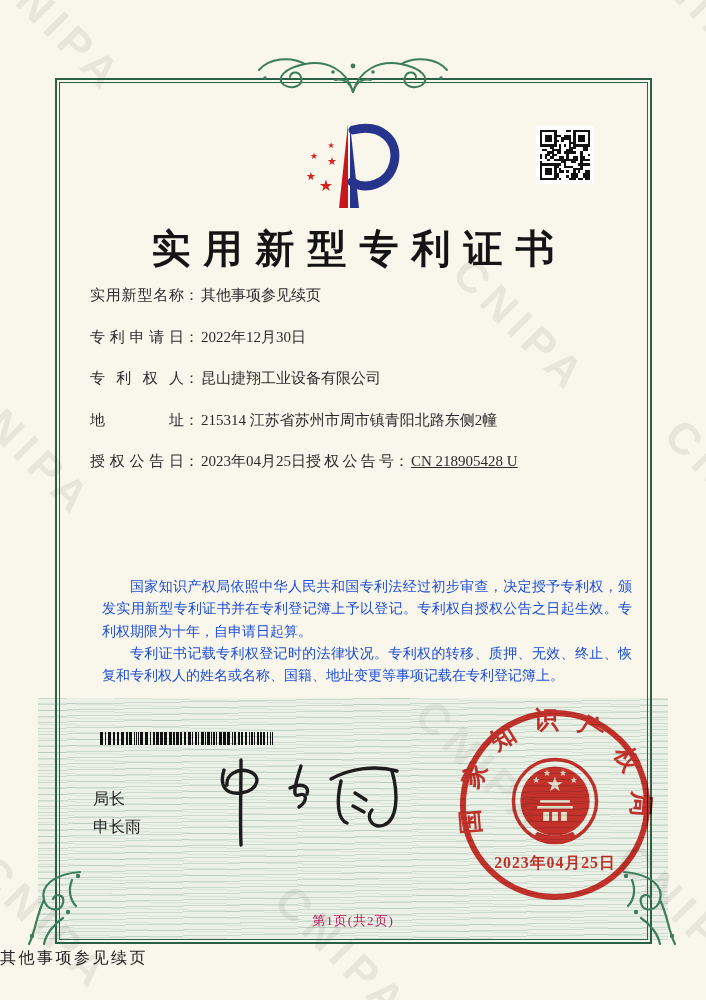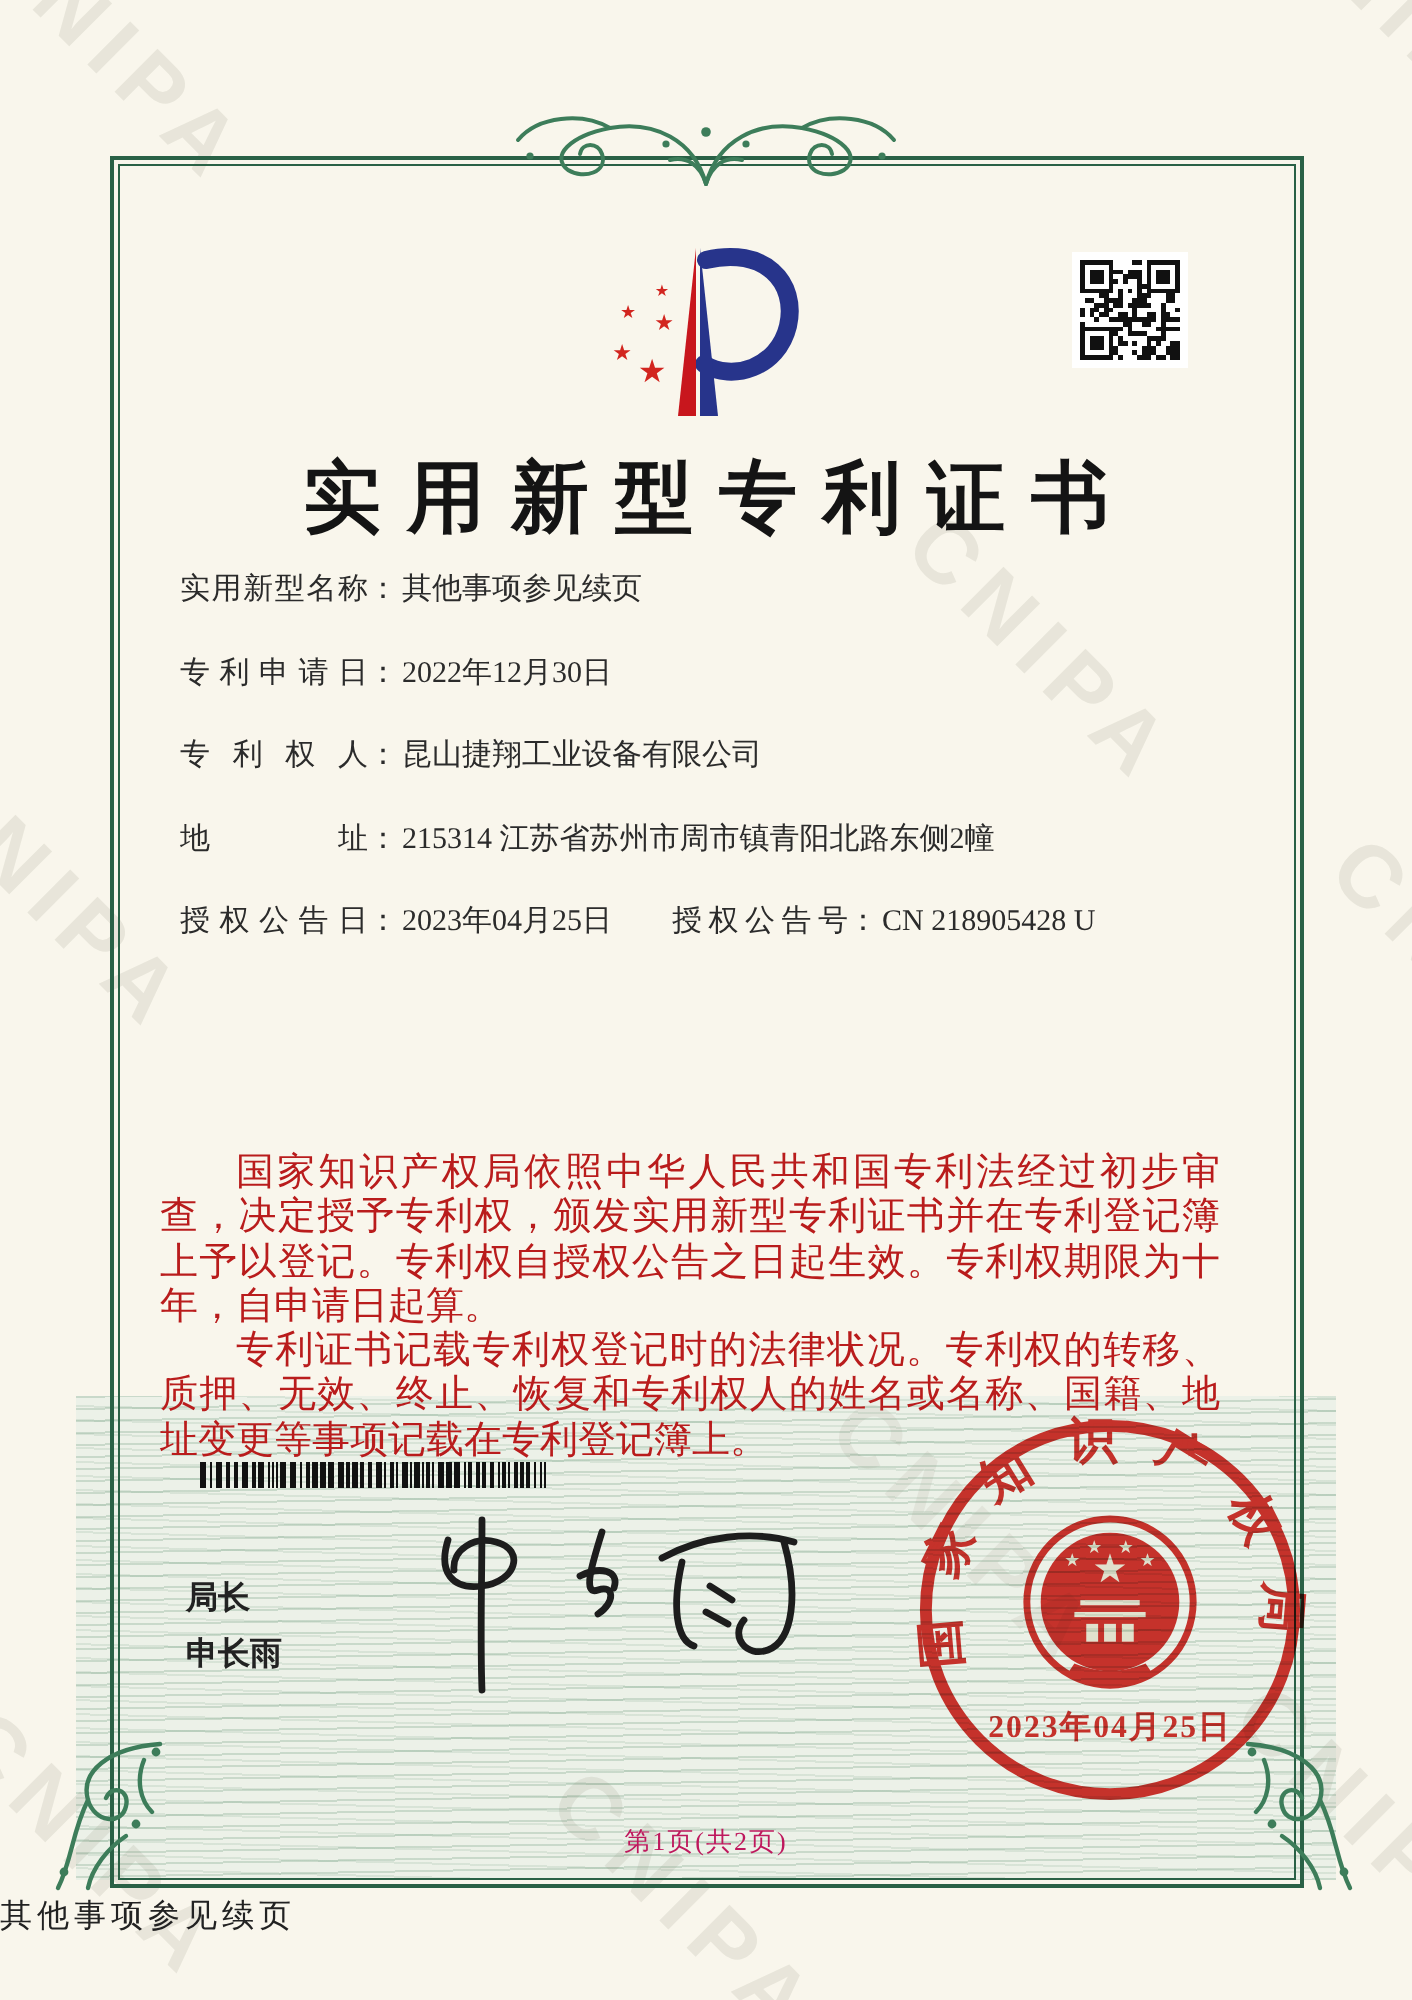--- a/index.html
+++ b/index.html
@@ -79,37 +79,37 @@
     display:inline-block;width:94px;
     text-align:justify;text-align-last:justify;
     vertical-align:top;
   }
   .flabel2{
     display:inline-block;width:88px;
     text-align:justify;text-align-last:justify;
     vertical-align:top;
   }
   .fcolon{display:inline-block;margin-right:2px;}
-  .fpair2{margin-left:30px;}
+  .fpair2{text-decoration:underline;}
 
   
   .body-text{
-    position:absolute;z-index:5;left:80px;top:576px;width:530px;
-    font-size:19px;line-height:22.3px;color:#b91c1c;
+    position:absolute;z-index:5;left:102px;top:576px;width:530px;
+    font-size:14px;line-height:22.3px;color:#1d4ed8;
     text-align:justify;
   }
   .body-text p{margin:0;text-indent:2em;}
 
   
   .barcode{position:absolute;z-index:5;left:100px;top:731px;width:178px;height:13px;}
   .signature{position:absolute;z-index:5;left:196px;top:748px;}
   .officials{
     position:absolute;z-index:5;left:93px;top:789px;
     font-family:"Liberation Sans","DejaVu Sans",sans-serif;
-    font-size:16px;color:#222;font-weight:700;
+    font-size:16px;color:#222;font-weight:400;
   }
   .officials .o-title{margin-bottom:7px;}
 
   
   .seal{
     position:absolute;z-index:6;left:456px;top:706px;
     mix-blend-mode:multiply;opacity:.93;
   }
 
   

